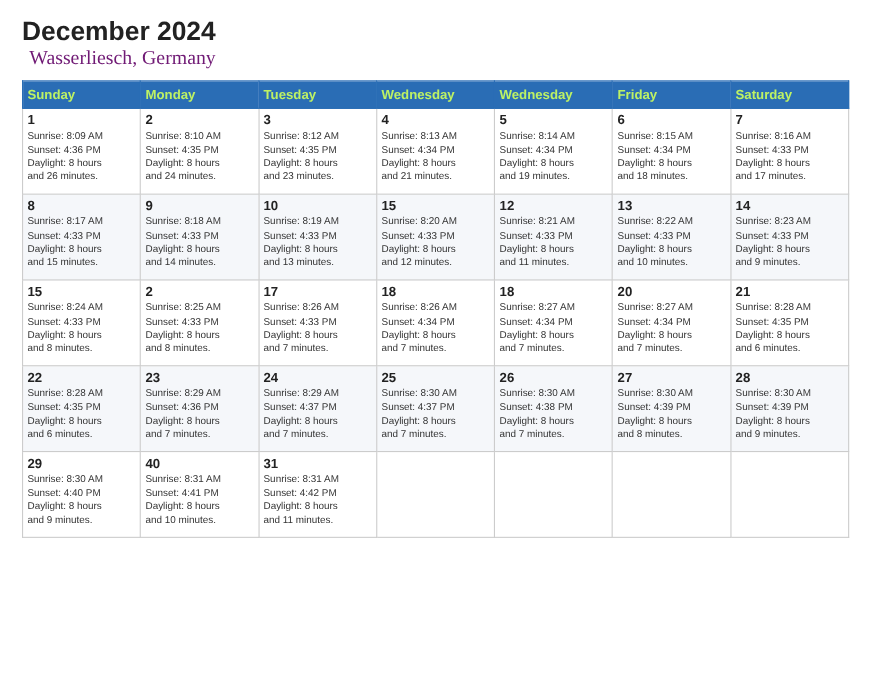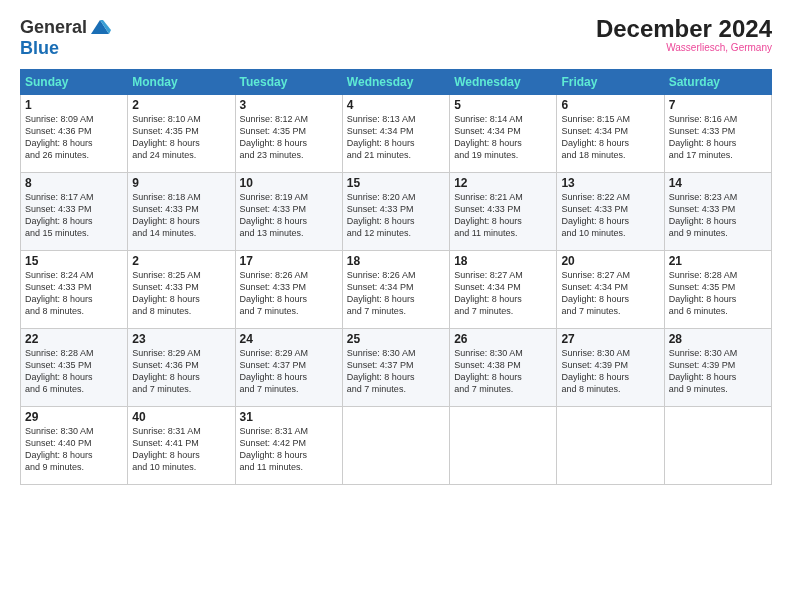--- a/index.html
+++ b/index.html
@@ -36,31 +36,32 @@
     .title-block {
       text-align: right;
     }
     .month-title {
       font-size: 24px;
       font-weight: bold;
       color: #222;
       line-height: 1.1;
     }
     .location {
-      font-size: 10px;
-      color: #ec4899;
+      font-size: 18px;
+      color: #701a75;
+      font-family: Liberation Serif, serif;
     }
     .calendar {
       width: 100%;
       border-collapse: collapse;
       table-layout: fixed;
     }
     .calendar th {
       background: #2a6db5;
-      color: #5eead4;
+      color: #bef264;
       font-size: 12px;
       font-weight: bold;
       padding: 5px 4px;
       text-align: left;
       border: 1px solid #2a6db5;
     }
     .calendar td {
       border: 1px solid #ccc;
       vertical-align: top;
       padding: 3px 4px;
@@ -86,34 +87,20 @@
     }
     .empty-cell {
       background: #fff !important;
     }
   </style>
 </head>
 <body>
 
 <div class="page">
   <div class="header">
-    <div class="logo">
-      <div>
-        <div style="display:flex;align-items:center;">
-          <span class="logo-general" style="font-size:18px;font-weight:bold;">General</span>
-          <svg class="logo-icon" viewBox="0 0 22 22">
-            <polygon points="2,18 11,4 20,18" fill="#1a6eb5"></polygon>
-            <polygon points="11,4 20,18 22,14 14,4" fill="#3a9fd5"></polygon>
-          </svg>
-        </div>
-        <div style="display:flex;">
-          <span class="logo-blue" style="font-size:18px;font-weight:bold;color:#1a6eb5;">Blue</span>
-        </div>
-      </div>
-    </div>
     <div class="title-block">
       <div class="month-title">December 2024</div>
       <div class="location">Wasserliesch, Germany</div>
     </div>
   </div>
 
   <table class="calendar" id="cal-table">
     <thead id="cal-head">
         <tr>
           <th>Sunday</th>

